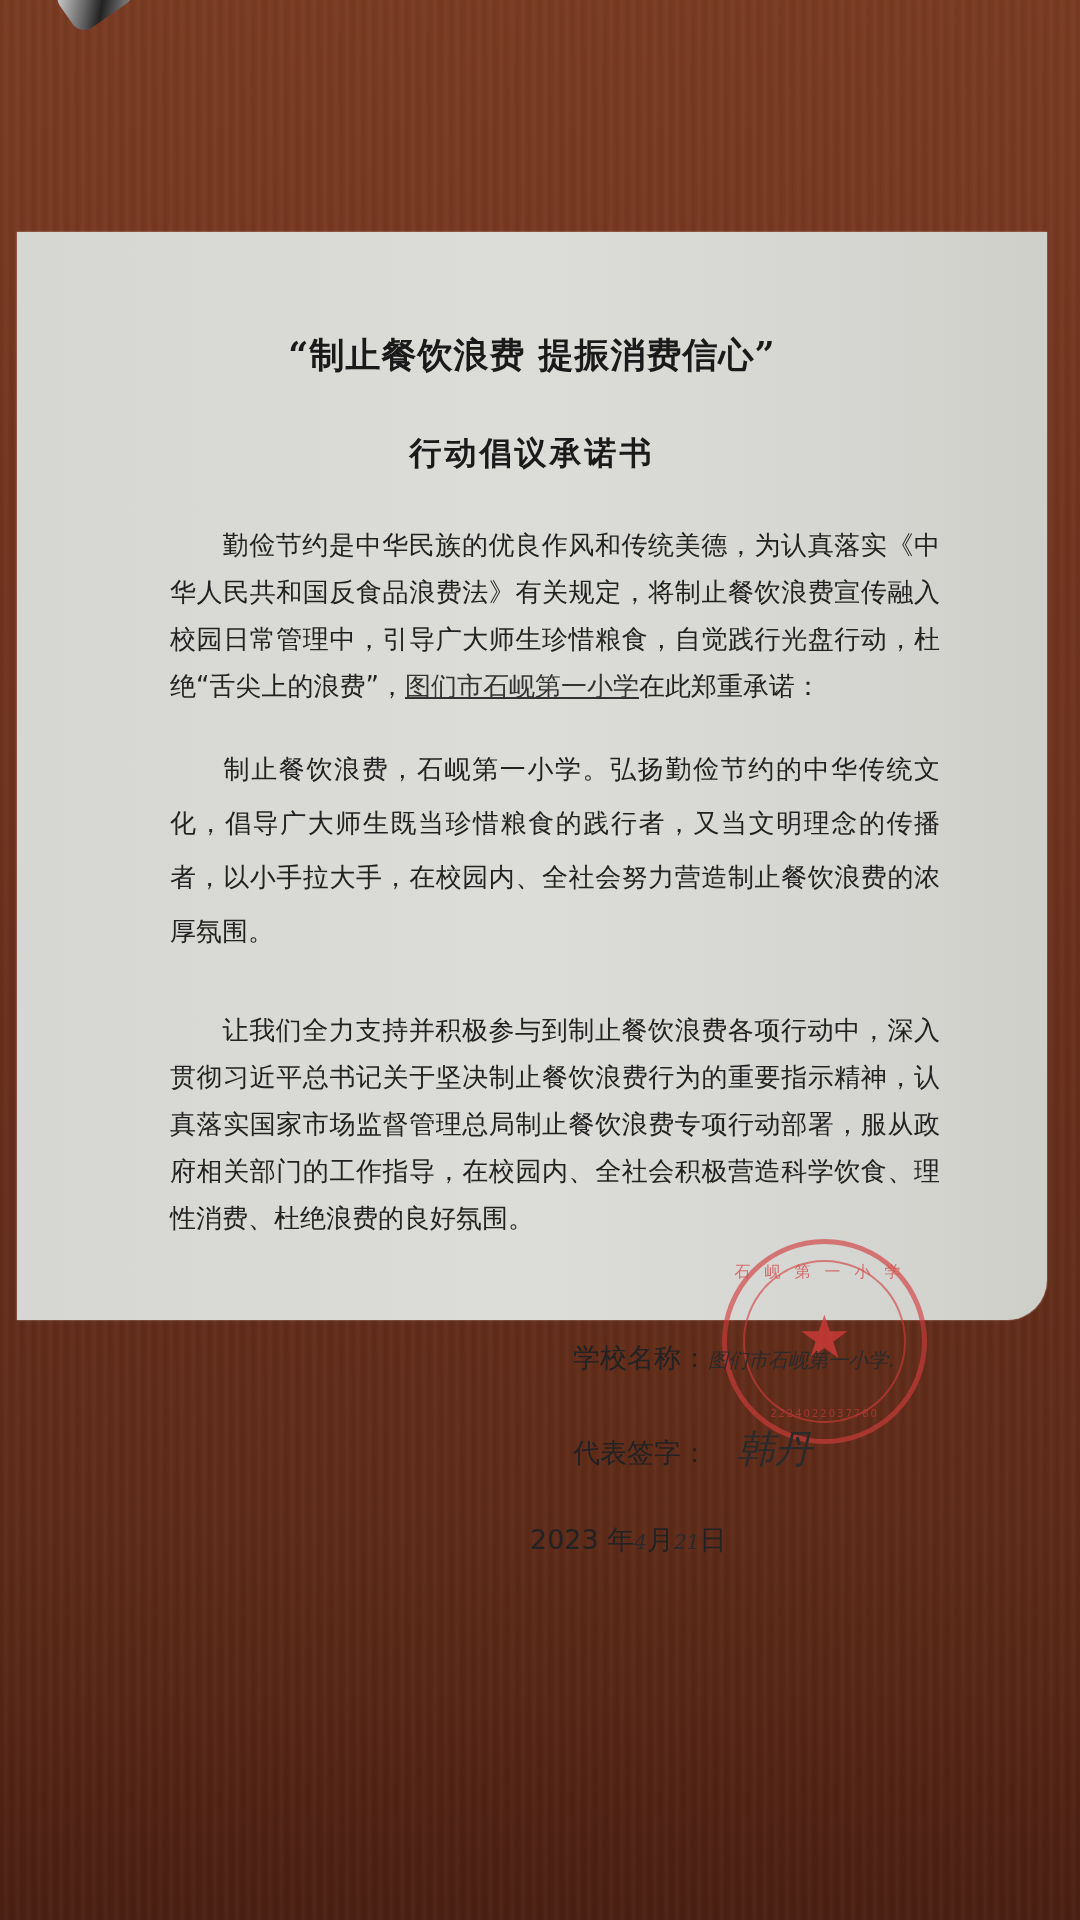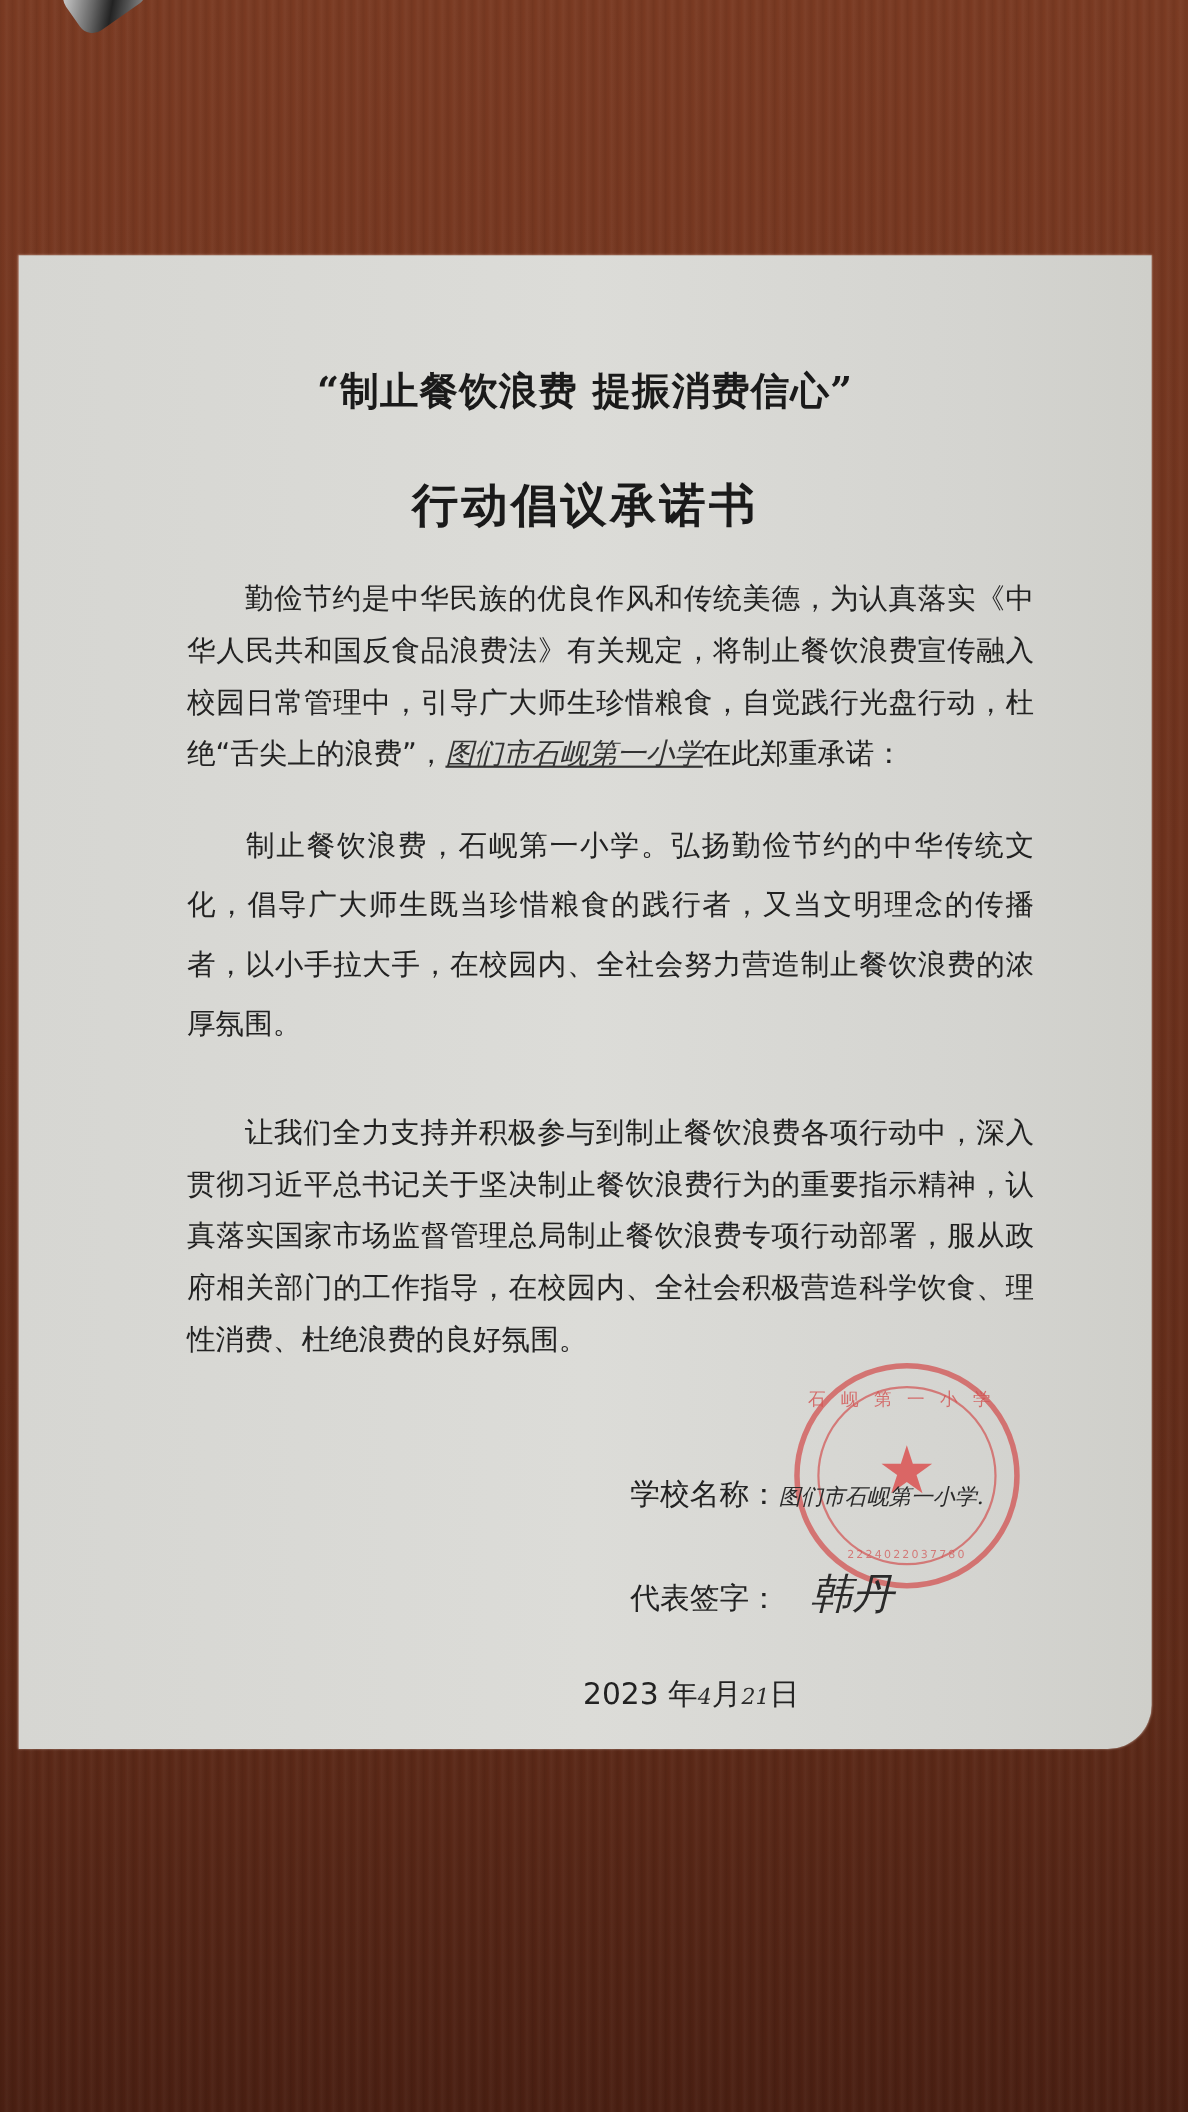--- a/index.html
+++ b/index.html
@@ -12,45 +12,45 @@
       position: absolute; inset: 0;
       background: repeating-linear-gradient(90deg, rgba(0,0,0,0.05) 0px, rgba(0,0,0,0.0) 3px, rgba(255,255,255,0.03) 6px, rgba(0,0,0,0.04) 11px);
       pointer-events: none;
     }
     .pen {
       position: absolute; left: 60px; top: -30px; width: 70px; height: 50px;
       background: linear-gradient(135deg, #ddd 0%, #666 40%, #222 60%, #999 100%);
       border-radius: 14px; transform: rotate(-35deg);
     }
     .paper {
-      position: absolute; left: 17px; top: 232px; width: 1030px; height: 1358px;
+      position: absolute; left: 17px; top: 232px; width: 1030px; height: 1088px;
       background: linear-gradient(90deg, #d6d6d2 0%, #dcdcd8 50%, #d4d4d0 85%, #cfcfca 100%);
       box-shadow: 0 0 2px rgba(255,230,220,0.6);
       border-bottom-right-radius: 40px;
     }
     .title1 {
       position: absolute; left: 0; right: 0; top: 100px; text-align: center;
       font-family: "DejaVu Serif", "Liberation Serif", serif; font-weight: bold;
       font-size: 35px; color: #1a1a1a; letter-spacing: 1px;
     }
     .title2 {
       position: absolute; left: 0; right: 0; top: 200px; text-align: center;
       font-family: "DejaVu Serif", "Liberation Serif", serif; font-weight: bold;
-      font-size: 42px; color: #1a1a1a; letter-spacing: 3px;
+      font-size: 32px; color: #1a1a1a; letter-spacing: 3px;
     }
     .para {
       position: absolute; left: 153px; width: 770px;
       font-size: 26px; line-height: 47px; color: #222; text-align: justify;
     }
     .para .indent { display: inline-block; width: 52px; }
     .p1 { top: 290px; }
     .p2 { top: 510px; line-height: 54px; }
     .p3 { top: 775px; }
     .handwrite {
-      font-family: "DejaVu Serif", serif; font-style: italic; color: #333;
+      font-family: "DejaVu Serif", serif; color: #333;
       text-decoration: underline; text-decoration-color: #333; margin-top: 36px;
     }
     .sig-row { position: absolute; font-size: 27px; color: #222; }
     .school-row { left: 556px; top: 1108px; }
     .rep-row { left: 556px; top: 1192px; }
     .date-row { left: 513px; top: 1290px; }
     .hand { font-family: "DejaVu Serif", serif; font-style: italic; color: #2a2a2a; font-size: 20px; }
     .stamp {
       position: absolute; left: 705px; top: 1007px; width: 205px; height: 205px;
       border-radius: 50%; border: 5px solid rgba(210,60,60,0.75);

